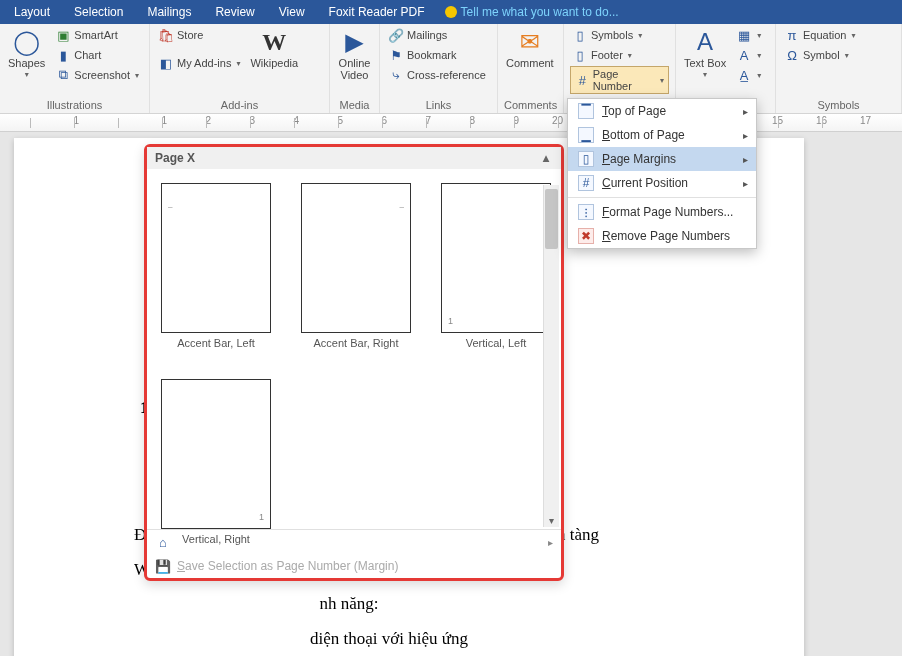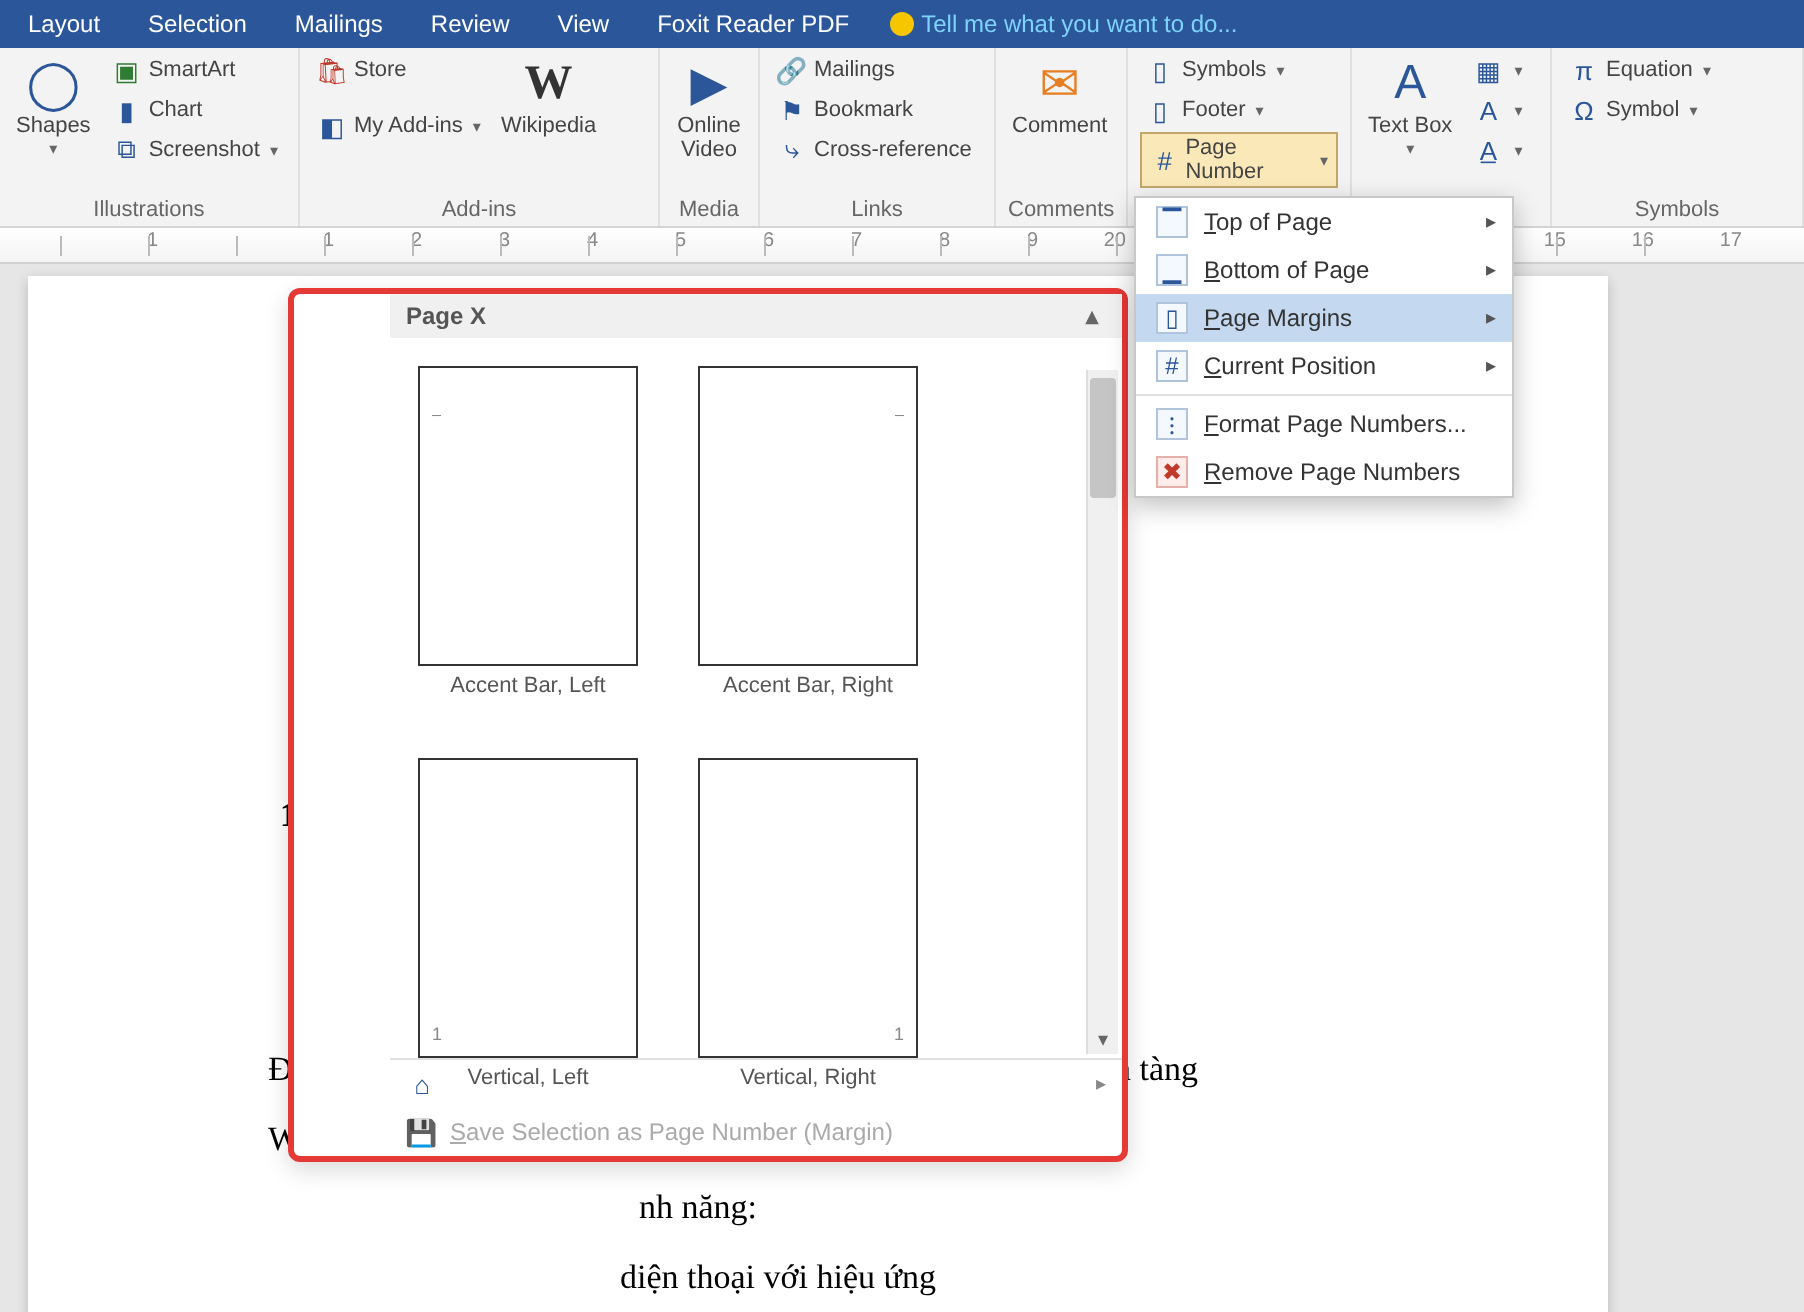--- a/index.html
+++ b/index.html
@@ -32,21 +32,21 @@
   .ruler .num { position: absolute; top: -2px; right: -5px; font-size: 10px; color:#888;}
   
   
   .doc-area { position: absolute; top: 132px; left: 0; right: 0; bottom: 0; background: #e6e6e6; overflow: hidden; }
   .page { position: absolute; left: 14px; top: 6px; width: 790px; height: 540px; background: #fff; box-shadow: 0 2px 6px rgba(0,0,0,.2); padding: 120px 90px 20px 120px; font-family: "Times New Roman", serif; font-size: 17px; color: #000; }
   .page .num1 { position: absolute; top: 260px; left: 126px; font-weight: bold; font-size: 17px;}
   .page p { margin: 0 0 4px 0; line-height: 1.8;}
   .parag1 { margin-top: 262px !important;}
   
   
-  .gallery { position: absolute; left: 144px; top: 144px; width: 420px; background: #fff; border: 3px solid #e53935; border-radius: 6px; z-index: 10; box-shadow: 0 4px 12px rgba(0,0,0,.15); padding-left: 48px;}
+  .gallery { position: absolute; left: 144px; top: 144px; width: 420px; background: #fff; border: 3px solid #e53935; border-radius: 6px; z-index: 10; box-shadow: 0 4px 12px rgba(0,0,0,.15);}
   .gal-header { background: #f0f0f0; padding: 4px 8px; font-weight: bold; color: #555; font-size:12px; display:flex; justify-content:space-between;}
   .gal-header .scroll-up {width:14px; text-align:center; color:#666;}
   .gal-body { display: flex; flex-wrap: wrap; gap: 30px; padding: 14px 8px 8px 14px; max-height: 360px; position: relative;}
   .thumb { width: 110px; height: 150px; border: 1px solid #333; background: #fff; position: relative; }
   .thumb small { font-size: 9px; color:#888; position:absolute;}
   .thumb-wrap { display: flex; flex-direction: column; align-items: center; gap: 4px;}
   .thumb-label { font-size: 11px; color: #555; }
   .gal-scroll { position:absolute; right:2px; top:16px; bottom:2px; width:16px; background:#f0f0f0; border-left:1px solid #ddd;}
   .gal-scroll .bar { position:absolute; left:1px; right:1px; top:4px; height:60px; background:#c5c5c5; border-radius:2px;}
   .gal-scroll .down {position:absolute; left:0; right:0; bottom:1px; text-align:center; color:#666; font-size:10px;}

